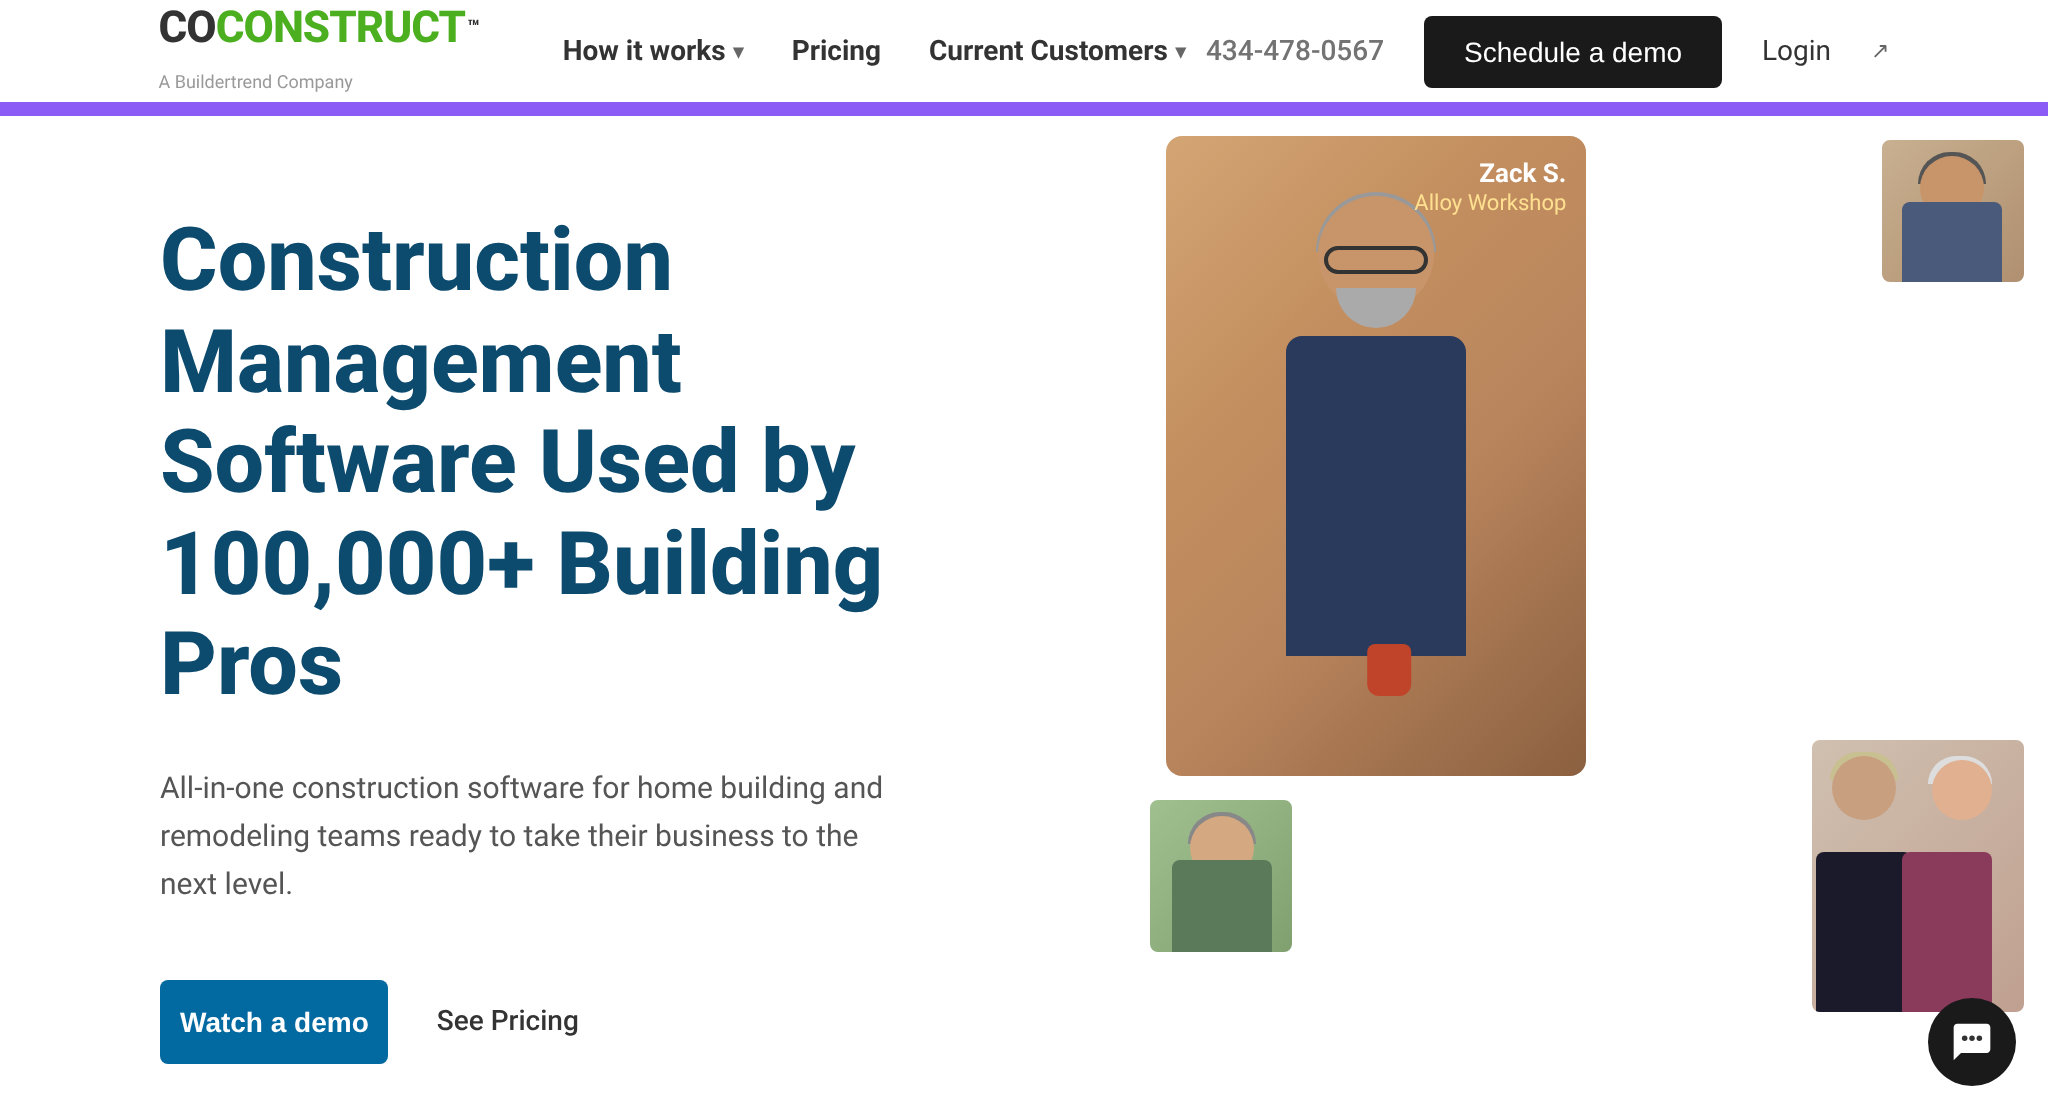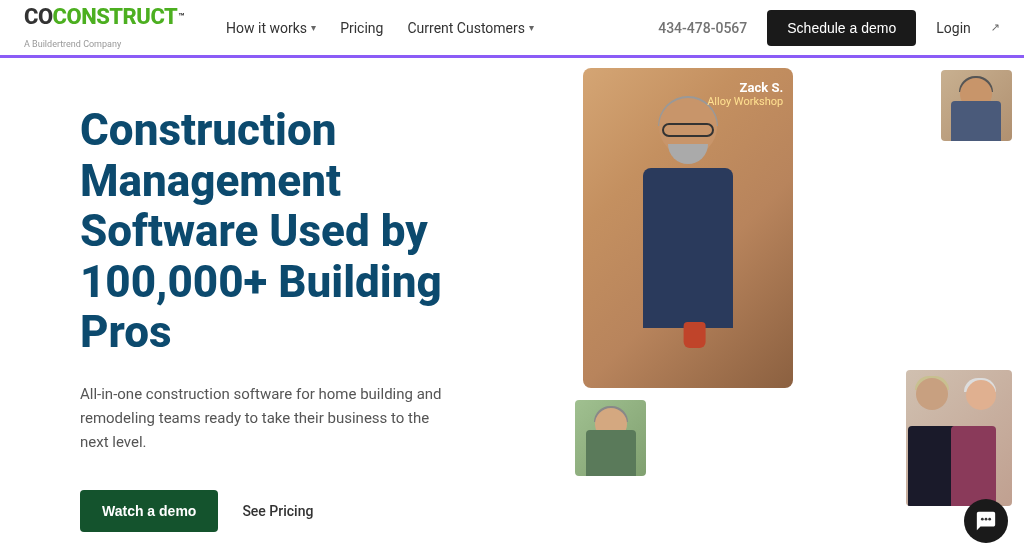--- a/index.html
+++ b/index.html
@@ -9,24 +9,24 @@
       width: 1024px;
       height: 559px;
       overflow: hidden;
       position: relative;
     }
 
     
     .navbar {
       display: flex;
       align-items: center;
-      justify-content: space-between;
+      justify-content: center;
       padding: 0 24px;
       height: 58px;
-      border-bottom: 3px solid #8b5cf6;
+      border-bottom: 7px solid #8b5cf6;
       background: #fff;
       position: relative;
       z-index: 10;
     }
     .navbar-left {
       display: flex;
       align-items: center;
       gap: 32px;
     }
     .logo-wrapper {
@@ -46,20 +46,21 @@
     .logo-tm { font-size: 10px; color: #333; vertical-align: super; margin-left: 1px; }
     .logo-sub {
       font-size: 9px;
       color: #999;
       margin-top: 12px;
     }
     .nav-items {
       display: flex;
       align-items: center;
       gap: 4px;
+      font-weight: bold;
     }
     .nav-item {
       display: flex;
       align-items: center;
       gap: 4px;
       padding: 6px 10px;
       font-size: 14px;
       color: #333;
       cursor: pointer;
       border-radius: 4px;
@@ -128,25 +129,25 @@
       line-height: 1.6;
       margin-bottom: 36px;
       max-width: 380px;
     }
     .hero-cta {
       display: flex;
       align-items: center;
       gap: 24px;
     }
     .btn-watch {
-      background: #14532d;
+      background: #0369a1;
       color: #fff;
       border: none;
       border-radius: 4px;
-      padding: 13px 22px;
+      padding: 13px 10px;
       font-size: 14px;
       font-weight: 600;
       cursor: pointer;
       white-space: nowrap;
     }
     .btn-see-pricing {
       font-size: 14px;
       color: #333;
       font-weight: 500;
       cursor: pointer;

